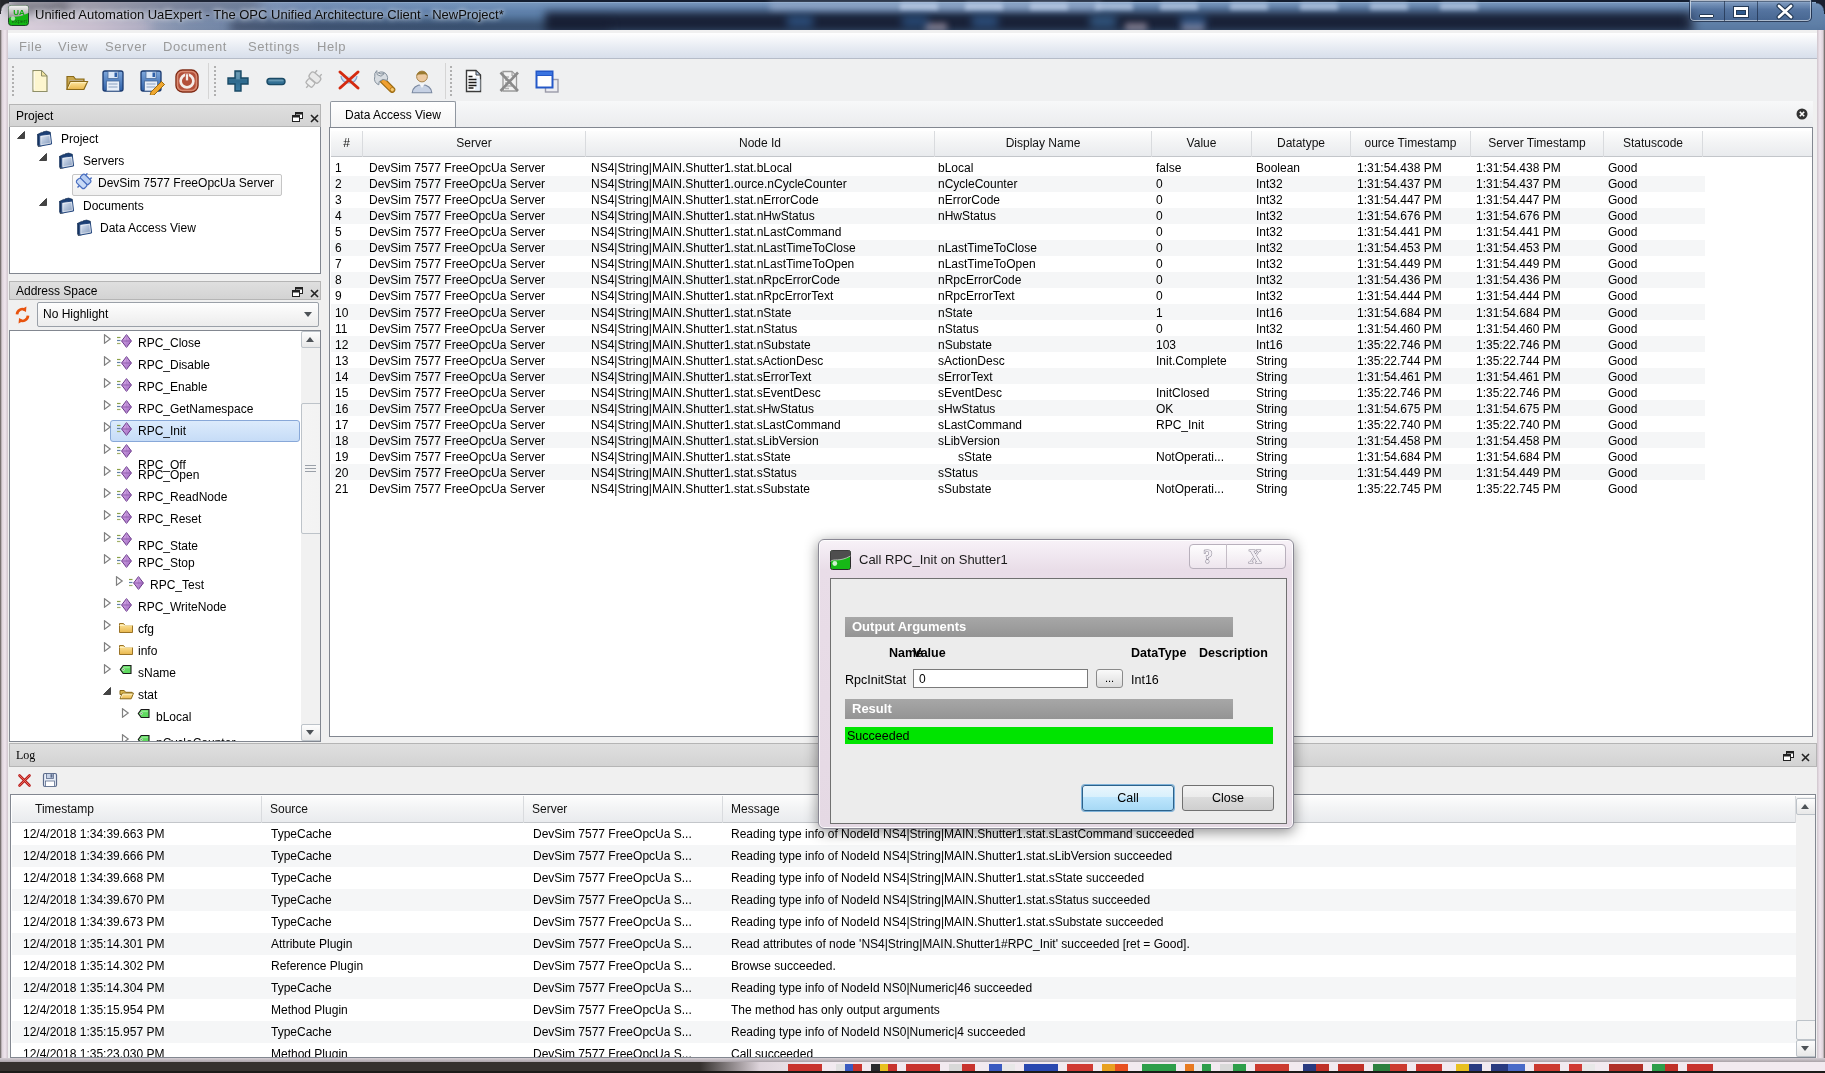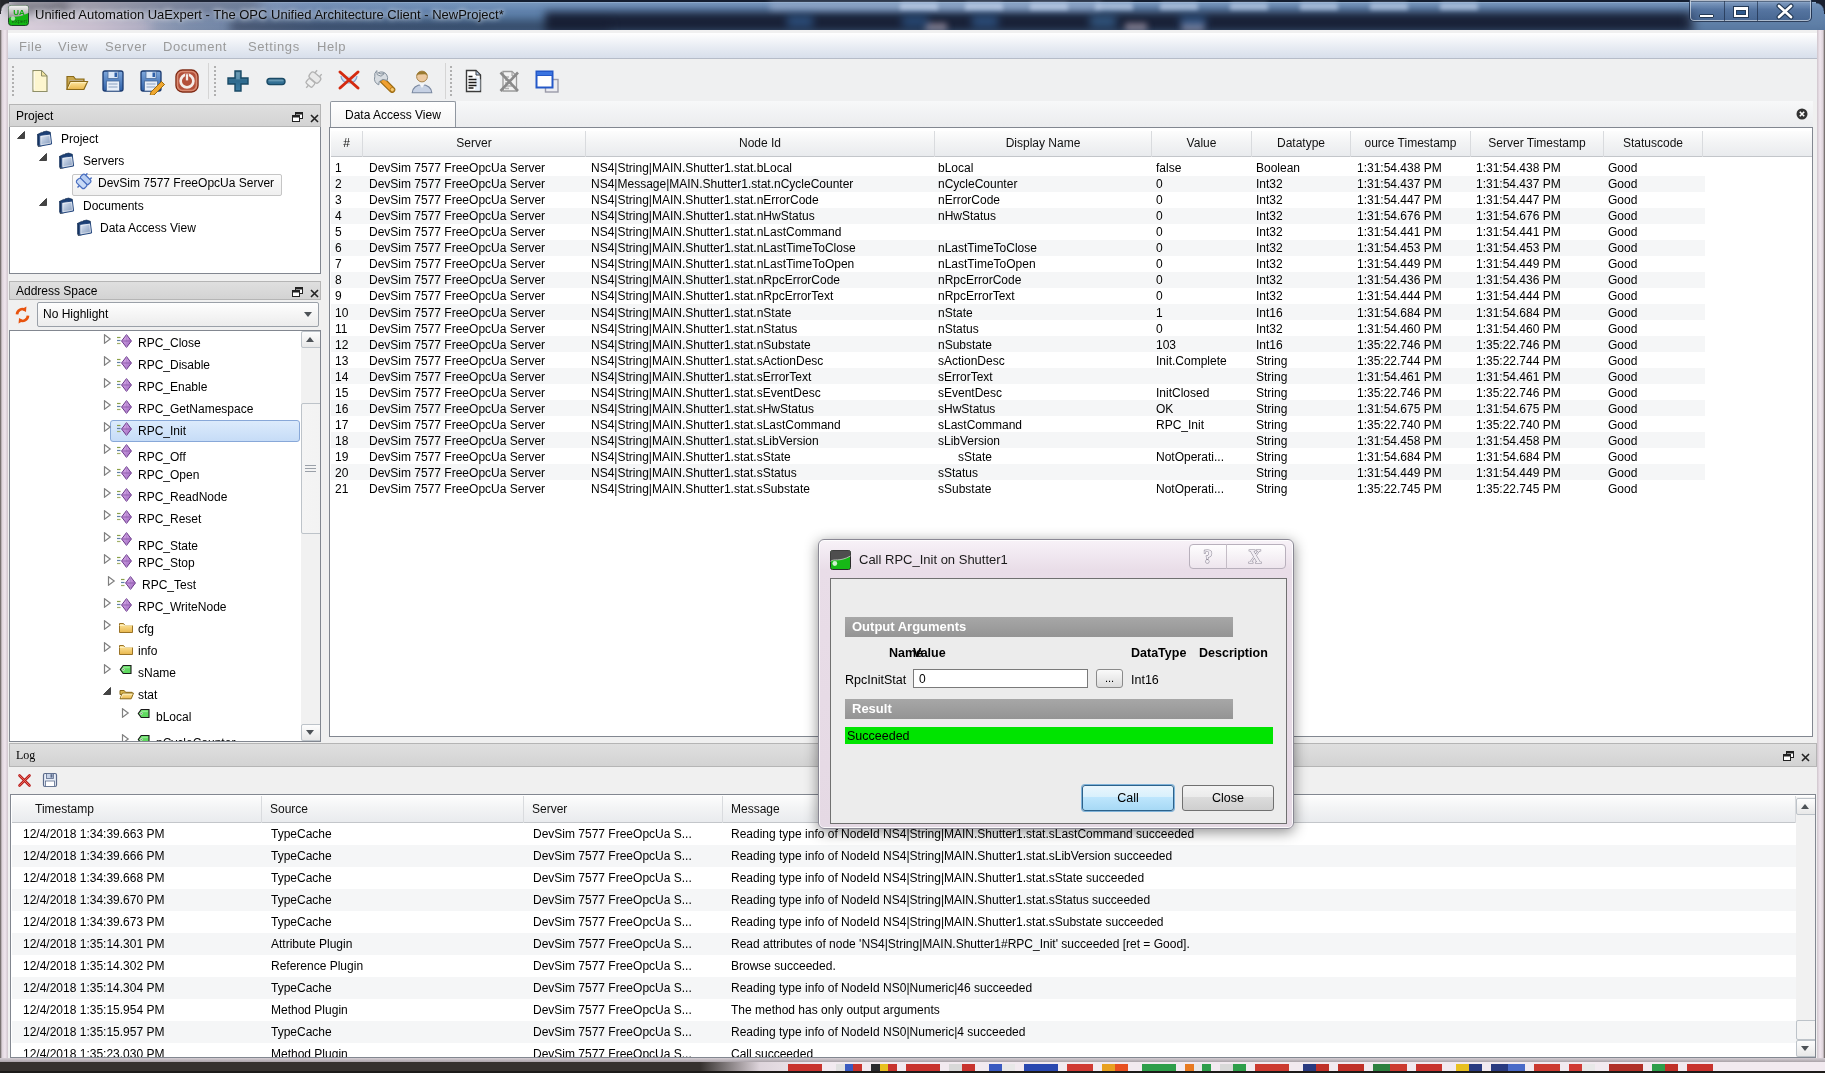--- a/index.html
+++ b/index.html
@@ -424,21 +424,21 @@
             <path d="M2.5 0.8 L8.2 5 L2.5 9.2 Z" fill="none" stroke="#808080" stroke-width="1.2"></path>
           </svg></div>
         <div class="abs" style="left:106px;top:0;"><svg width="17" height="16" viewBox="0 0 17 16" style="">
             <path d="M1 4.5 h3.5" stroke="#8aa048" stroke-width="1.2"></path>
             <path d="M1 7.5 h3.5" stroke="#6080a8" stroke-width="1.2"></path>
             <path d="M1 10.5 h3.5" stroke="#a0b068" stroke-width="1.2"></path>
             <path d="M10.5 1.6 L15.4 8 L10.5 14.4 L5.6 8 Z" fill="url(#gdia)" stroke="#6a3a88" stroke-width="1"></path>
             <path d="M10.5 1.6 L10.5 14.4" stroke="#b088cc" stroke-width="0.9"></path>
             <path d="M5.6 8 L15.4 8" stroke="#8a5aa8" stroke-width="0.9"></path>
           </svg></div>
-        <div class="abs" style="left:128px;top:4px;">
+        <div class="abs" style="left:128px;top:12px;">
           <div style="margin-top:3px;font-size:12px;white-space:nowrap">RPC_Off</div>
         </div>
       </div>
 <div class="abs" style="left:0;top:134px;width:100%;height:22px;">
         <div class="abs" style="left:92px;top:0;"><svg width="10" height="10" viewBox="0 0 10 10" style="">
             <path d="M2.5 0.8 L8.2 5 L2.5 9.2 Z" fill="none" stroke="#808080" stroke-width="1.2"></path>
           </svg></div>
         <div class="abs" style="left:106px;top:0;"><svg width="17" height="16" viewBox="0 0 17 16" style="">
             <path d="M1 4.5 h3.5" stroke="#8aa048" stroke-width="1.2"></path>
             <path d="M1 7.5 h3.5" stroke="#6080a8" stroke-width="1.2"></path>
@@ -508,21 +508,21 @@
             <path d="M1 7.5 h3.5" stroke="#6080a8" stroke-width="1.2"></path>
             <path d="M1 10.5 h3.5" stroke="#a0b068" stroke-width="1.2"></path>
             <path d="M10.5 1.6 L15.4 8 L10.5 14.4 L5.6 8 Z" fill="url(#gdia)" stroke="#6a3a88" stroke-width="1"></path>
             <path d="M10.5 1.6 L10.5 14.4" stroke="#b088cc" stroke-width="0.9"></path>
             <path d="M5.6 8 L15.4 8" stroke="#8a5aa8" stroke-width="0.9"></path>
           </svg></div>
         <div class="abs" style="left:128px;top:0;">
           <div style="margin-top:3px;font-size:12px;white-space:nowrap">RPC_Stop</div>
         </div>
       </div>
-<div class="abs" style="left:4px;top:244px;width:100%;height:22px;">
+<div class="abs" style="left:12px;top:244px;width:100%;height:22px;">
         <div class="abs" style="left:92px;top:0;"><svg width="10" height="10" viewBox="0 0 10 10" style="">
             <path d="M2.5 0.8 L8.2 5 L2.5 9.2 Z" fill="none" stroke="#808080" stroke-width="1.2"></path>
           </svg></div>
         <div class="abs" style="left:106px;top:0;"><svg width="17" height="16" viewBox="0 0 17 16" style="">
             <path d="M1 4.5 h3.5" stroke="#8aa048" stroke-width="1.2"></path>
             <path d="M1 7.5 h3.5" stroke="#6080a8" stroke-width="1.2"></path>
             <path d="M1 10.5 h3.5" stroke="#a0b068" stroke-width="1.2"></path>
             <path d="M10.5 1.6 L15.4 8 L10.5 14.4 L5.6 8 Z" fill="url(#gdia)" stroke="#6a3a88" stroke-width="1"></path>
             <path d="M10.5 1.6 L10.5 14.4" stroke="#b088cc" stroke-width="0.9"></path>
             <path d="M5.6 8 L15.4 8" stroke="#8a5aa8" stroke-width="0.9"></path>
@@ -679,21 +679,21 @@
 <div class="cell" style="left:261px;top:33.0px;">NS4|String|MAIN.Shutter1.stat.bLocal</div>
 <div class="cell" style="left:608px;top:33.0px;">bLocal</div>
 <div class="cell" style="left:826px;top:33.0px;">false</div>
 <div class="cell" style="left:926px;top:33.0px;">Boolean</div>
 <div class="cell" style="left:1027px;top:33.0px;">1:31:54.438 PM</div>
 <div class="cell" style="left:1146px;top:33.0px;">1:31:54.438 PM</div>
 <div class="cell" style="left:1278px;top:33.0px;">Good</div>
 <div class="stripe" style="left:1px;top:47.5px;width:1374px;height:16.05px;"></div>
 <div class="cell" style="left:5px;top:49.0px;">2</div>
 <div class="cell" style="left:39px;top:49.0px;">DevSim 7577 FreeOpcUa Server</div>
-<div class="cell" style="left:261px;top:49.0px;">NS4|Message|MAIN.Shutter1.stat.nCycleCounter</div>
+<div class="cell" style="left:261px;top:49.0px;">NS4|String|MAIN.Shutter1.ource.nCycleCounter</div>
 <div class="cell" style="left:608px;top:49.0px;">nCycleCounter</div>
 <div class="cell" style="left:826px;top:49.0px;">0</div>
 <div class="cell" style="left:926px;top:49.0px;">Int32</div>
 <div class="cell" style="left:1027px;top:49.0px;">1:31:54.437 PM</div>
 <div class="cell" style="left:1146px;top:49.0px;">1:31:54.437 PM</div>
 <div class="cell" style="left:1278px;top:49.0px;">Good</div>
 <div class="cell" style="left:5px;top:65.1px;">3</div>
 <div class="cell" style="left:39px;top:65.1px;">DevSim 7577 FreeOpcUa Server</div>
 <div class="cell" style="left:261px;top:65.1px;">NS4|String|MAIN.Shutter1.stat.nErrorCode</div>
 <div class="cell" style="left:608px;top:65.1px;">nErrorCode</div>

